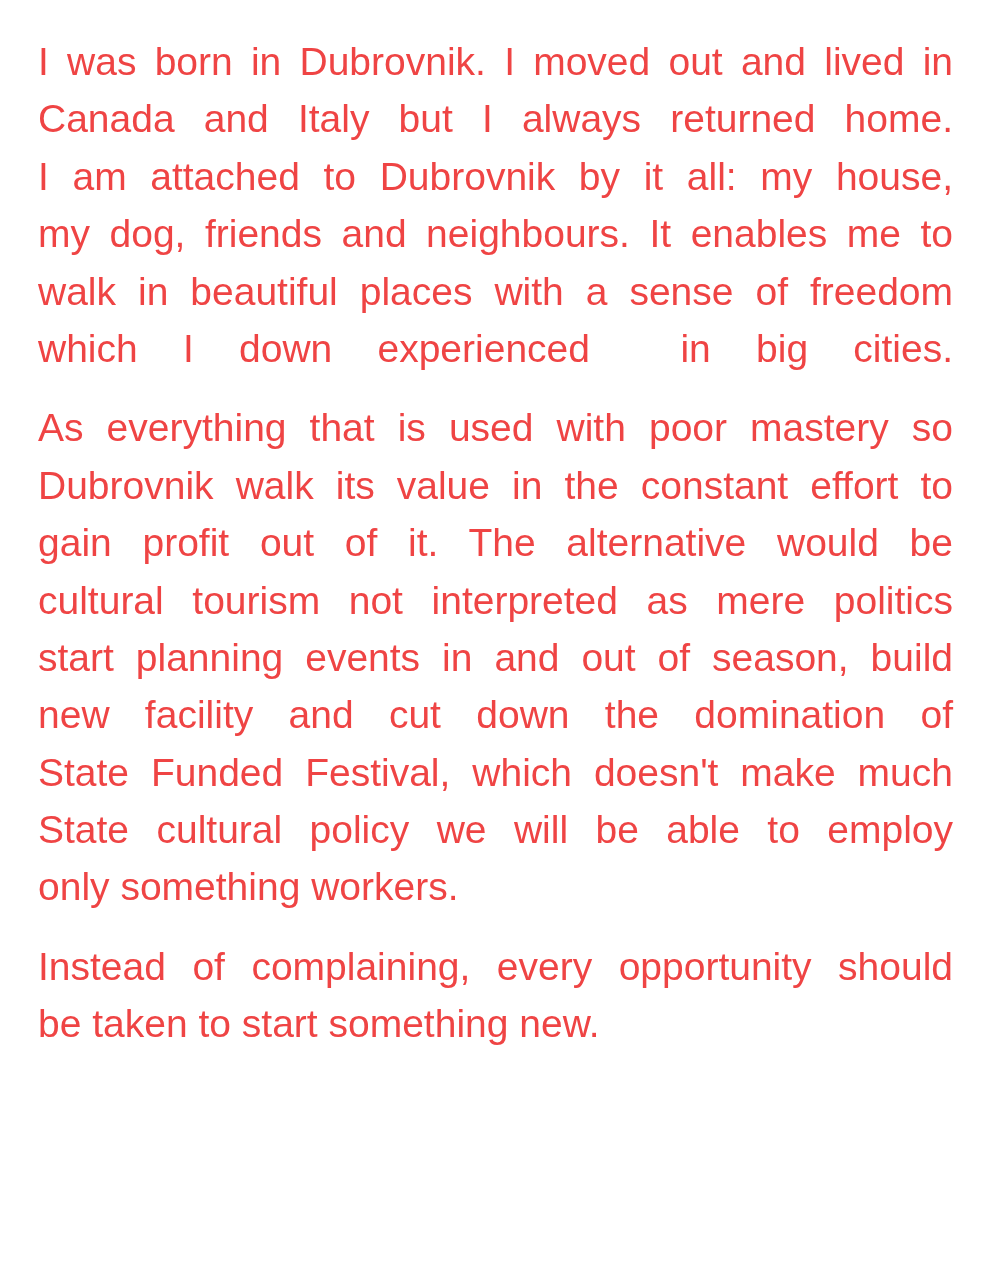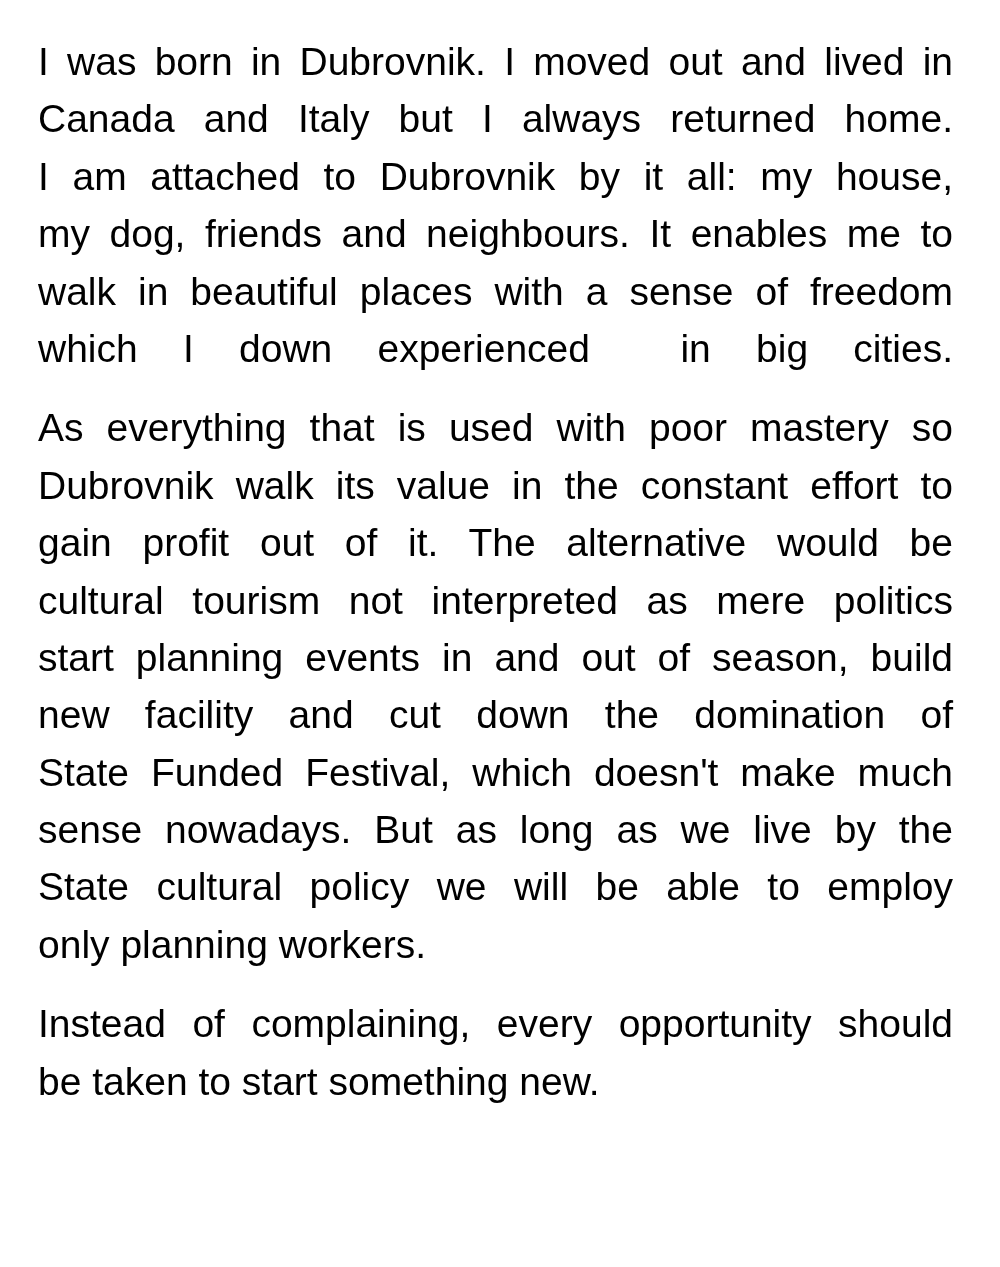--- a/index.html
+++ b/index.html
@@ -13,21 +13,21 @@
     overflow: hidden;
   }
   .page {
     box-sizing: border-box;
     width: 1000px;
     height: 1267px;
     padding: 33px 47px 0 38px;
     font-family: "Liberation Sans", sans-serif;
     font-size: 39px;
     line-height: 57.4px;
-    color: #000000;
+    color: #ef4444;
     font-weight: 400;
   }
   .paragraph {
     margin: 0 0 22px 0;
   }
   .line {
     white-space: pre-wrap;
     text-align: justify;
     text-align-last: justify;
     height: 57.4px;
@@ -53,23 +53,22 @@
   </div>
 
   <div class="paragraph">
     <div class="line">As everything that is used with poor mastery so</div>
     <div class="line">Dubrovnik walk its value in the constant effort to</div>
     <div class="line">gain profit out of it. The alternative would be</div>
     <div class="line">cultural tourism not interpreted as mere politics</div>
     <div class="line">start planning events in and out of season, build</div>
     <div class="line">new facility and cut down the domination of</div>
     <div class="line">State Funded Festival, which doesn't make much</div>
-    <div class="line">sense nowadays. But as long as we live by the</div>
     <div class="line">State cultural policy we will be able to employ</div>
-    <div class="line last">only planning workers.</div>
+    <div class="line last">only something workers.</div>
   </div>
 
   <div class="paragraph">
     <div class="line">Instead of complaining, every opportunity should</div>
     <div class="line last">be taken to start something new.</div>
   </div>
 
 </div>
 
 </body></html>

